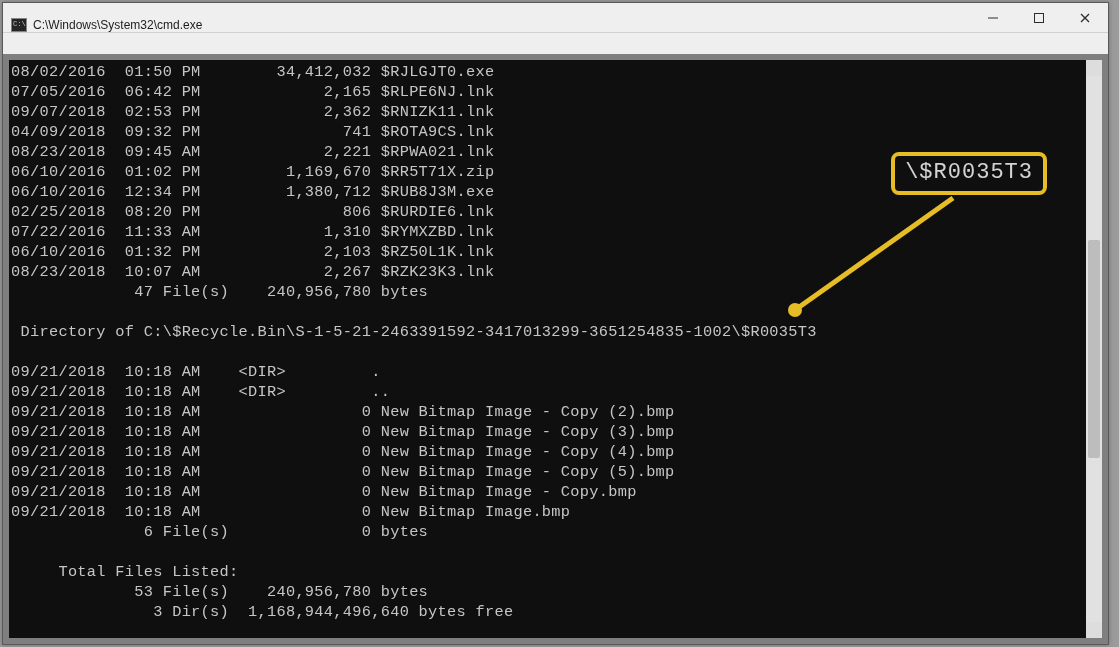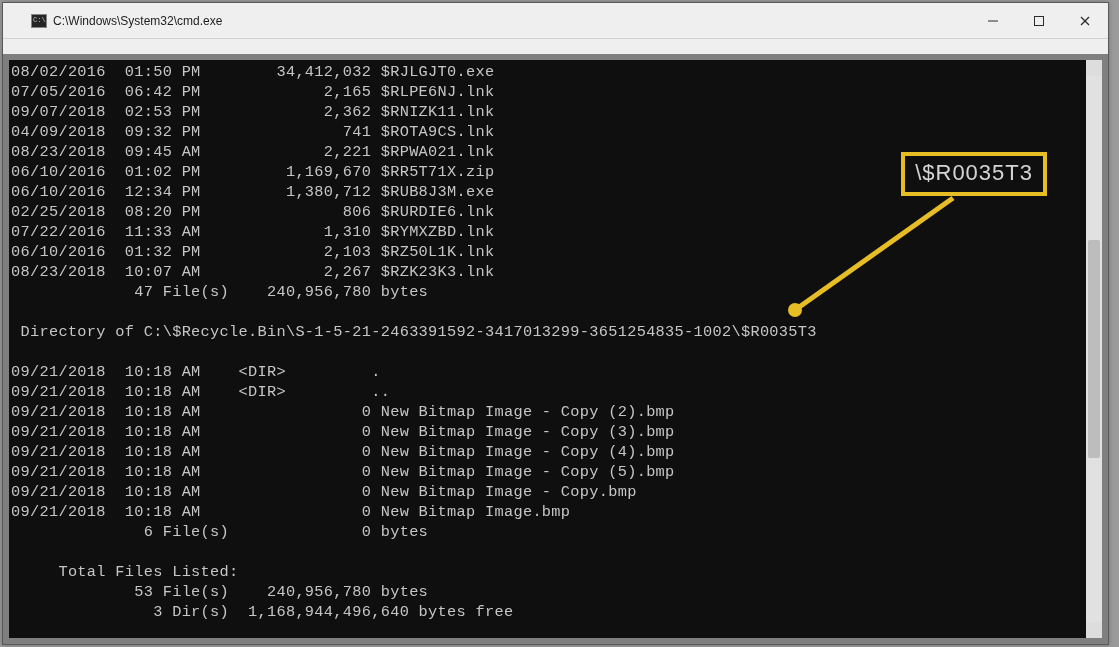--- a/index.html
+++ b/index.html
@@ -15,26 +15,25 @@
     position: absolute;
     top: 2px;
     left: 2px;
     width: 1107px;
     height: 643px;
     background: #fff;
     border: 1px solid #555;
     box-shadow: 0 0 5px rgba(0,0,0,0.3);
   }
   .titlebar {
-    height: 36px;
+    height: 30px;
     background: #fff;
     display: flex;
-    align-items: center;
+    align-items: flex-end;
     border-bottom: 1px solid #ddd;
-    padding-left: 20px;
   }
   .titlebar-icon {
     width: 16px;
     height: 14px;
     background: #1a1a1a;
     border: 1px solid #888;
     margin-left: 8px;
     position: relative;
   }
   .titlebar-icon::before {
@@ -109,25 +108,25 @@
     top: 30%;
     height: 40%;
     background: #c6c6c6;
     border-radius: 2px;
   }
   .callout-box {
     position: absolute;
     top: 152px;
     right: 72px;
     border: 4px solid #f5c61a;
-    border-radius: 0;
+    border-radius: 8px;
     background: #000;
     padding: 4px 10px 6px 10px;
     color: #e0e0e0;
-    font-family: Liberation Sans, sans-serif;
+    font-family: Liberation Mono, monospace;
     font-size: 22px;
     letter-spacing: 1px;
   }
   .callout-line {
     position: absolute;
     pointer-events: none;
   }
   .cursor {
     display: inline-block;
     width: 9px;

